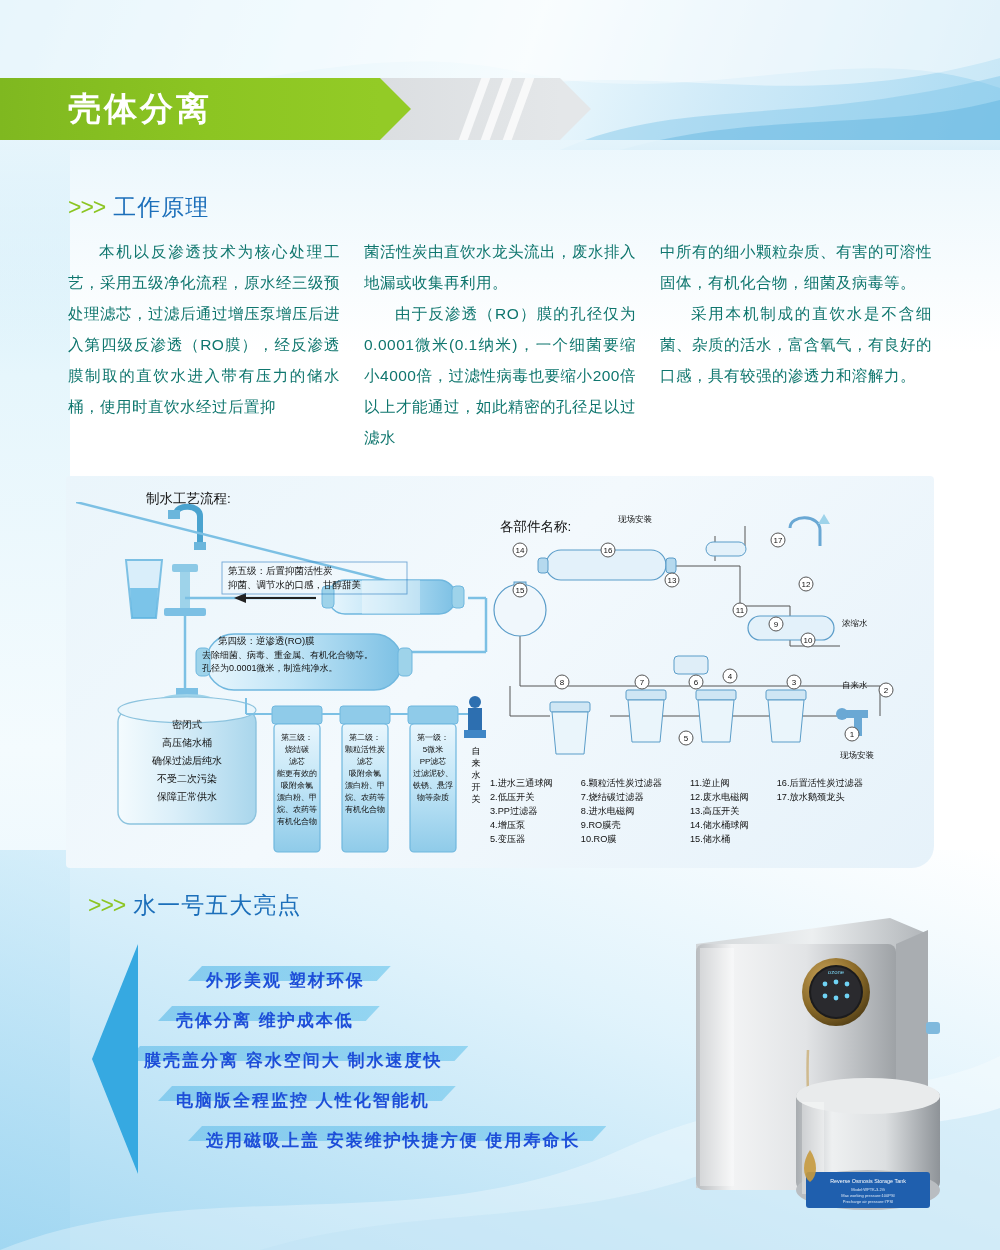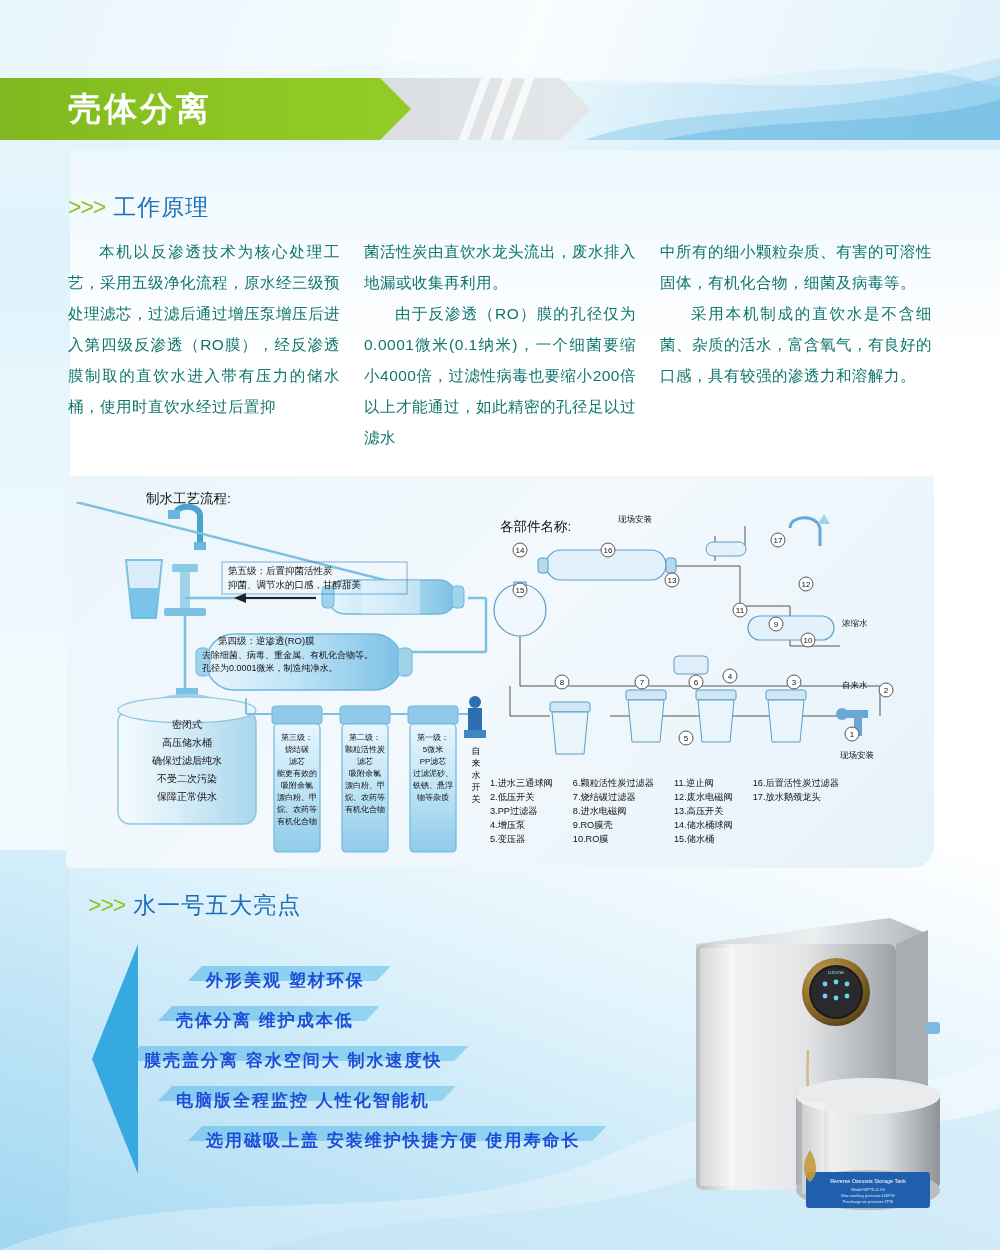--- a/index.html
+++ b/index.html
@@ -88,21 +88,21 @@
   .panel-label{
     position:absolute;font-size:13.5px;color:#111;font-weight:normal;text-align:right;
   }
   #label-flow{left:80px;top:14px;}
   #label-parts{left:434px;top:14px;margin-top:28px;}
   .panel svg{position:absolute;left:0;top:0;}
 
   .parts-list{
     position:absolute;left:424px;top:300px;width:430px;
     font-size:9.2px;line-height:14px;color:#111;
-    display:flex;gap:20px;
+    display:flex;gap:28px;
   }
   .parts-col{white-space:nowrap;}
 
   
   .arrow-block{position:absolute;left:92px;top:944px;width:600px;height:230px;}
   .arrow-row{
     position:absolute;height:15px;line-height:30px;color:#1d4ed8;
     font-size:17px;font-weight:bold;letter-spacing:2px;white-space:nowrap;
     padding-left:18px;padding-right:26px;
   }

